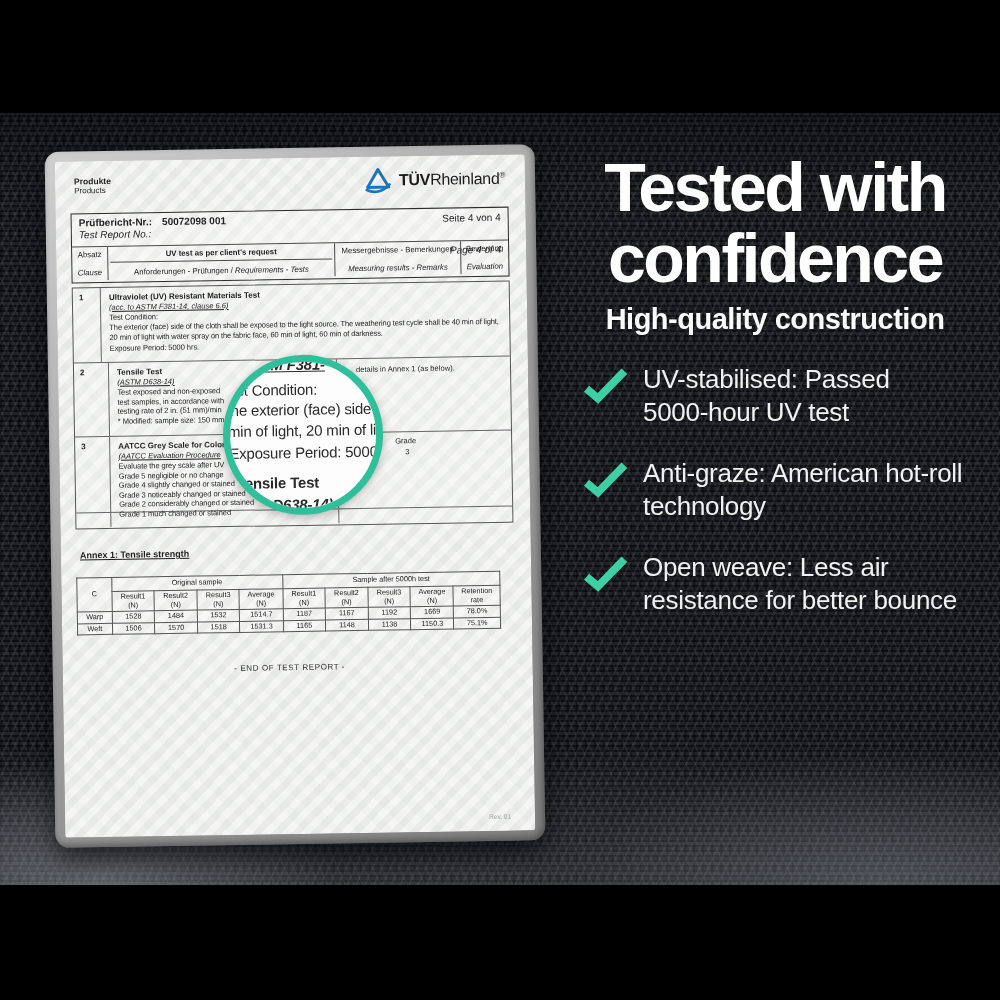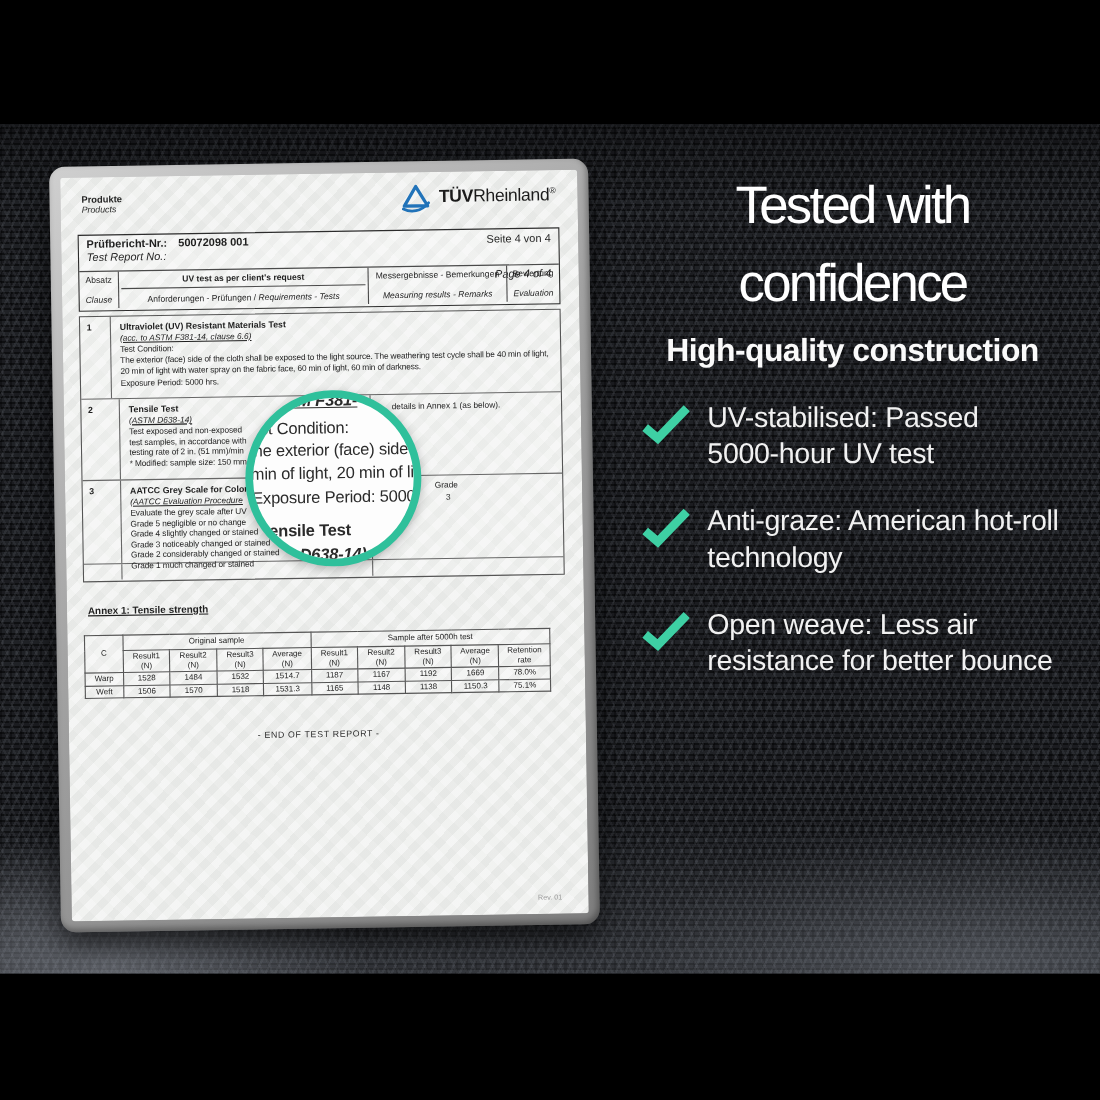--- a/index.html
+++ b/index.html
@@ -25,21 +25,21 @@
     border-radius:14px;padding:10px;transform:rotate(-0.9deg);
     box-shadow:0 12px 28px rgba(0,0,0,.65), inset -2px -3px 6px rgba(0,0,0,.35);}
   .paper{position:relative;width:100%;height:100%;background-color:#ecedeb;border-radius:3px;
     background-image:
       repeating-linear-gradient(135deg, rgba(255,255,255,.35) 0 7px, rgba(223,225,223,.30) 7px 14px),
       repeating-linear-gradient(45deg, rgba(250,250,250,.25) 0 9px, rgba(229,231,229,.25) 9px 18px);
     color:#1f1f1f;overflow:hidden;}
 
   .letterhead{position:absolute;left:19px;top:15px;line-height:10px;}
   .lh-de{font-size:8.5px;font-weight:bold;}
-  .lh-en{font-size:8px;font-style:italic;color:#2a2a2a;}
+  .lh-en{font-size:8px;color:#2a2a2a;}
 
   .logo{position:absolute;right:20px;top:10px;display:flex;align-items:center;}
   .logo svg{margin-right:6px;}
   .brand{font-size:16px;color:#1b1b1b;letter-spacing:-0.3px;}
   .brand .b{font-weight:bold;}
   .brand sup{font-size:8px;}
 
   .hdrbox{position:absolute;left:15px;top:52px;width:438px;height:70px;border:1.6px solid #2c2c2c;background:rgba(255,255,255,.25);}
   .hdr-rowA{height:33px;border-bottom:1px solid #4a4a4a;display:flex;justify-content:space-between;padding:3px 7px 0 7px;}
   .rno-left .l1{font-size:10px;font-weight:bold;}
@@ -92,21 +92,21 @@
   .mg1{left:12px;top:-6px;font-weight:bold;font-style:italic;text-decoration:underline;}
   .mg2{left:7px;top:19px;}
   .mg3{left:1px;top:39px;}
   .mg4{left:-2px;top:60px;}
   .mg5{left:-1px;top:82px;}
   .mg6{left:14px;top:112px;font-weight:bold;}
   .mg7{left:16px;top:134px;font-weight:bold;font-style:italic;text-decoration:underline;}
 
   
   .marketing{position:absolute;left:555px;top:39px;width:440px;text-align:center;color:#ffffff;}
-  .mk-title{font-size:48px;line-height:71px;font-weight:normal;letter-spacing:-2.5px;}
+  .mk-title{font-size:68px;line-height:71px;font-weight:bold;letter-spacing:-2.5px;}
   .mk-sub{margin-top:9px;font-size:29px;font-weight:bold;letter-spacing:-0.5px;color:#fafafa;}
   .bullets{margin-top:27px;text-align:left;padding-left:28px;}
   .bullet{display:flex;align-items:flex-start;margin-bottom:28px;}
   .bullet svg{flex:0 0 auto;margin:5px 16px 0 0;}
   .btext{font-size:26px;line-height:33px;color:#f1f1f1;letter-spacing:-0.3px;}
 </style>
 </head>
 <body>
 
 <div class="canvas">

